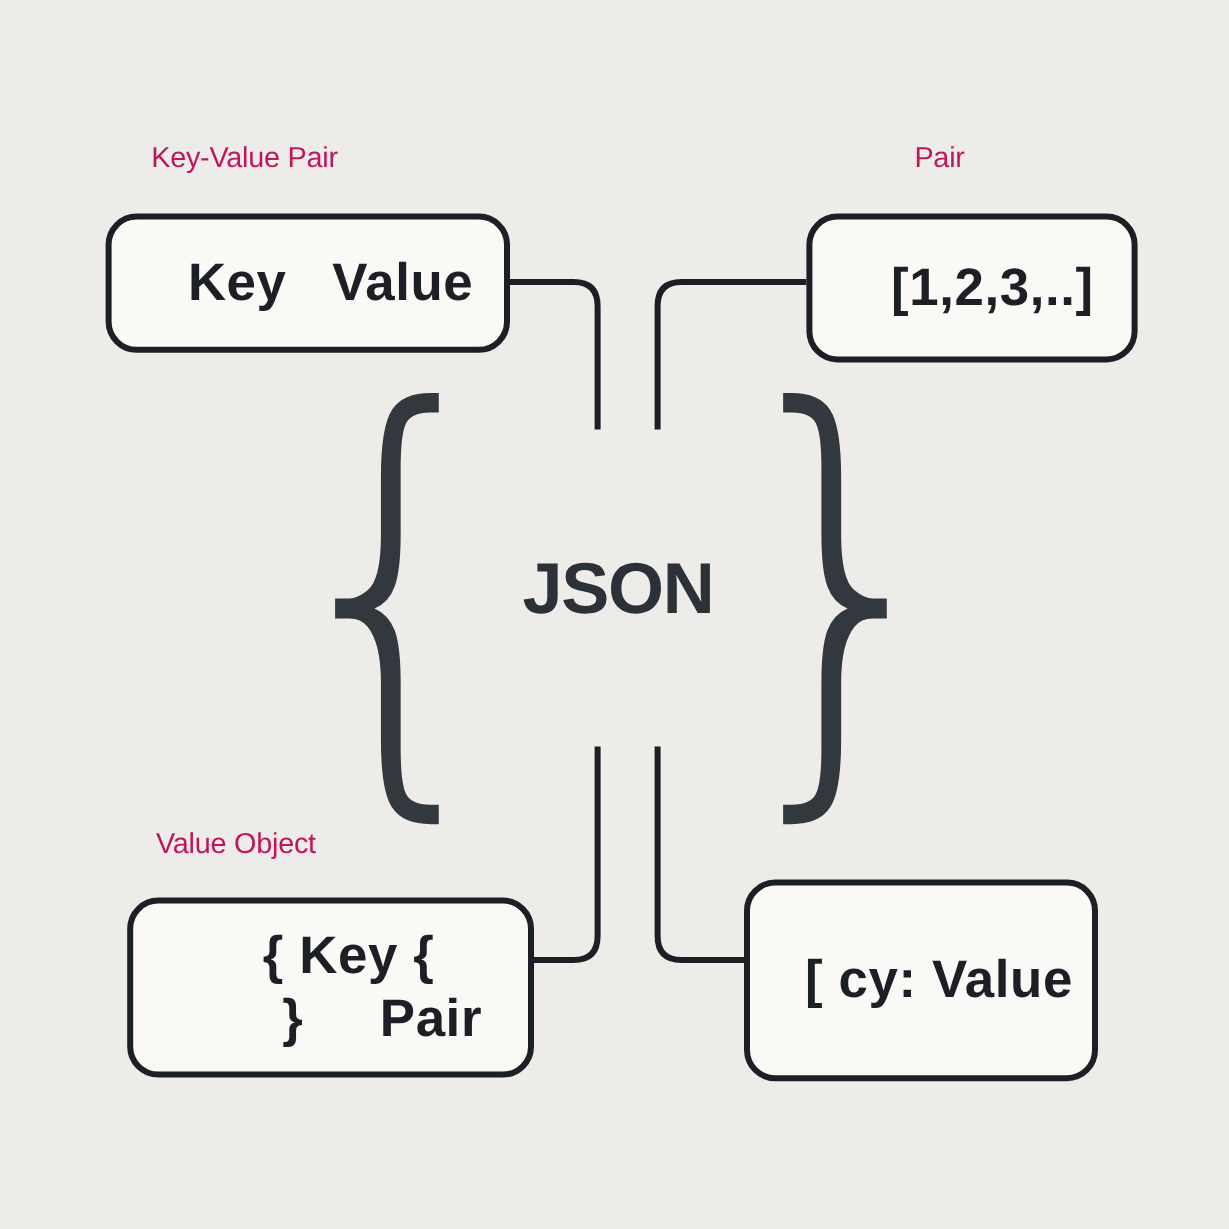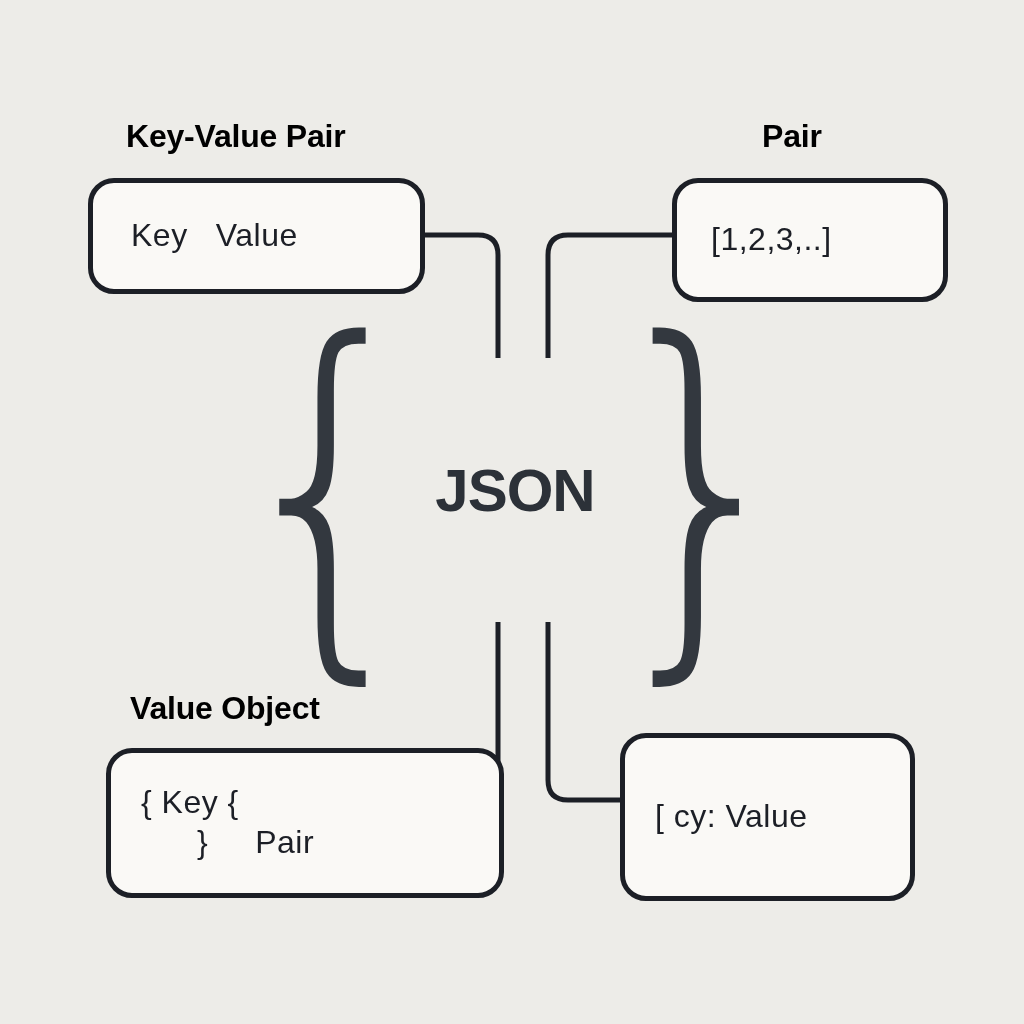--- a/index.html
+++ b/index.html
@@ -35,48 +35,49 @@
     box-sizing: border-box;
     background: #faf9f6;
     border: 5px solid #1c1f26;
     border-radius: 26px;
     display: flex;
     flex-direction: column;
     justify-content: center;
     color: #1c1f26;
   }
   .node-text {
-    font-size: 32px;
-    font-weight: 400;
+    font-size: 44px;
+    font-weight: 700;
     letter-spacing: 0.5px;
     line-height: 1.05;
     white-space: pre;
+    text-align: center;
   }
 
   
   .group-label {
     position: absolute;
-    font-size: 32px;
-    font-weight: 700;
-    color: #000000;
+    font-size: 24px;
+    font-weight: 400;
+    color: #be185d;
     letter-spacing: -0.2px;
     white-space: nowrap;
   }
 
   
   #node-key-value {
     left: 88px;  top: 178px;  width: 337px; height: 116px;
     padding-left: 38px;
   }
   #node-array {
     left: 672px; top: 178px;  width: 276px; height: 124px;
     padding-left: 34px;
   }
   #node-nested-object {
-    left: 106px; top: 748px;  width: 398px; height: 150px;
+    left: 106px; top: 748px;  width: 339px; height: 150px;
     padding-left: 30px;
   }
   #node-colon-value {
     left: 620px; top: 733px;  width: 295px; height: 168px;
     padding-left: 30px;
   }
 
   #label-key-value     { left: 126px; top: 118px; }
   #label-array         { left: 762px; top: 118px; }
   #label-nested-object { left: 130px; top: 690px; }

